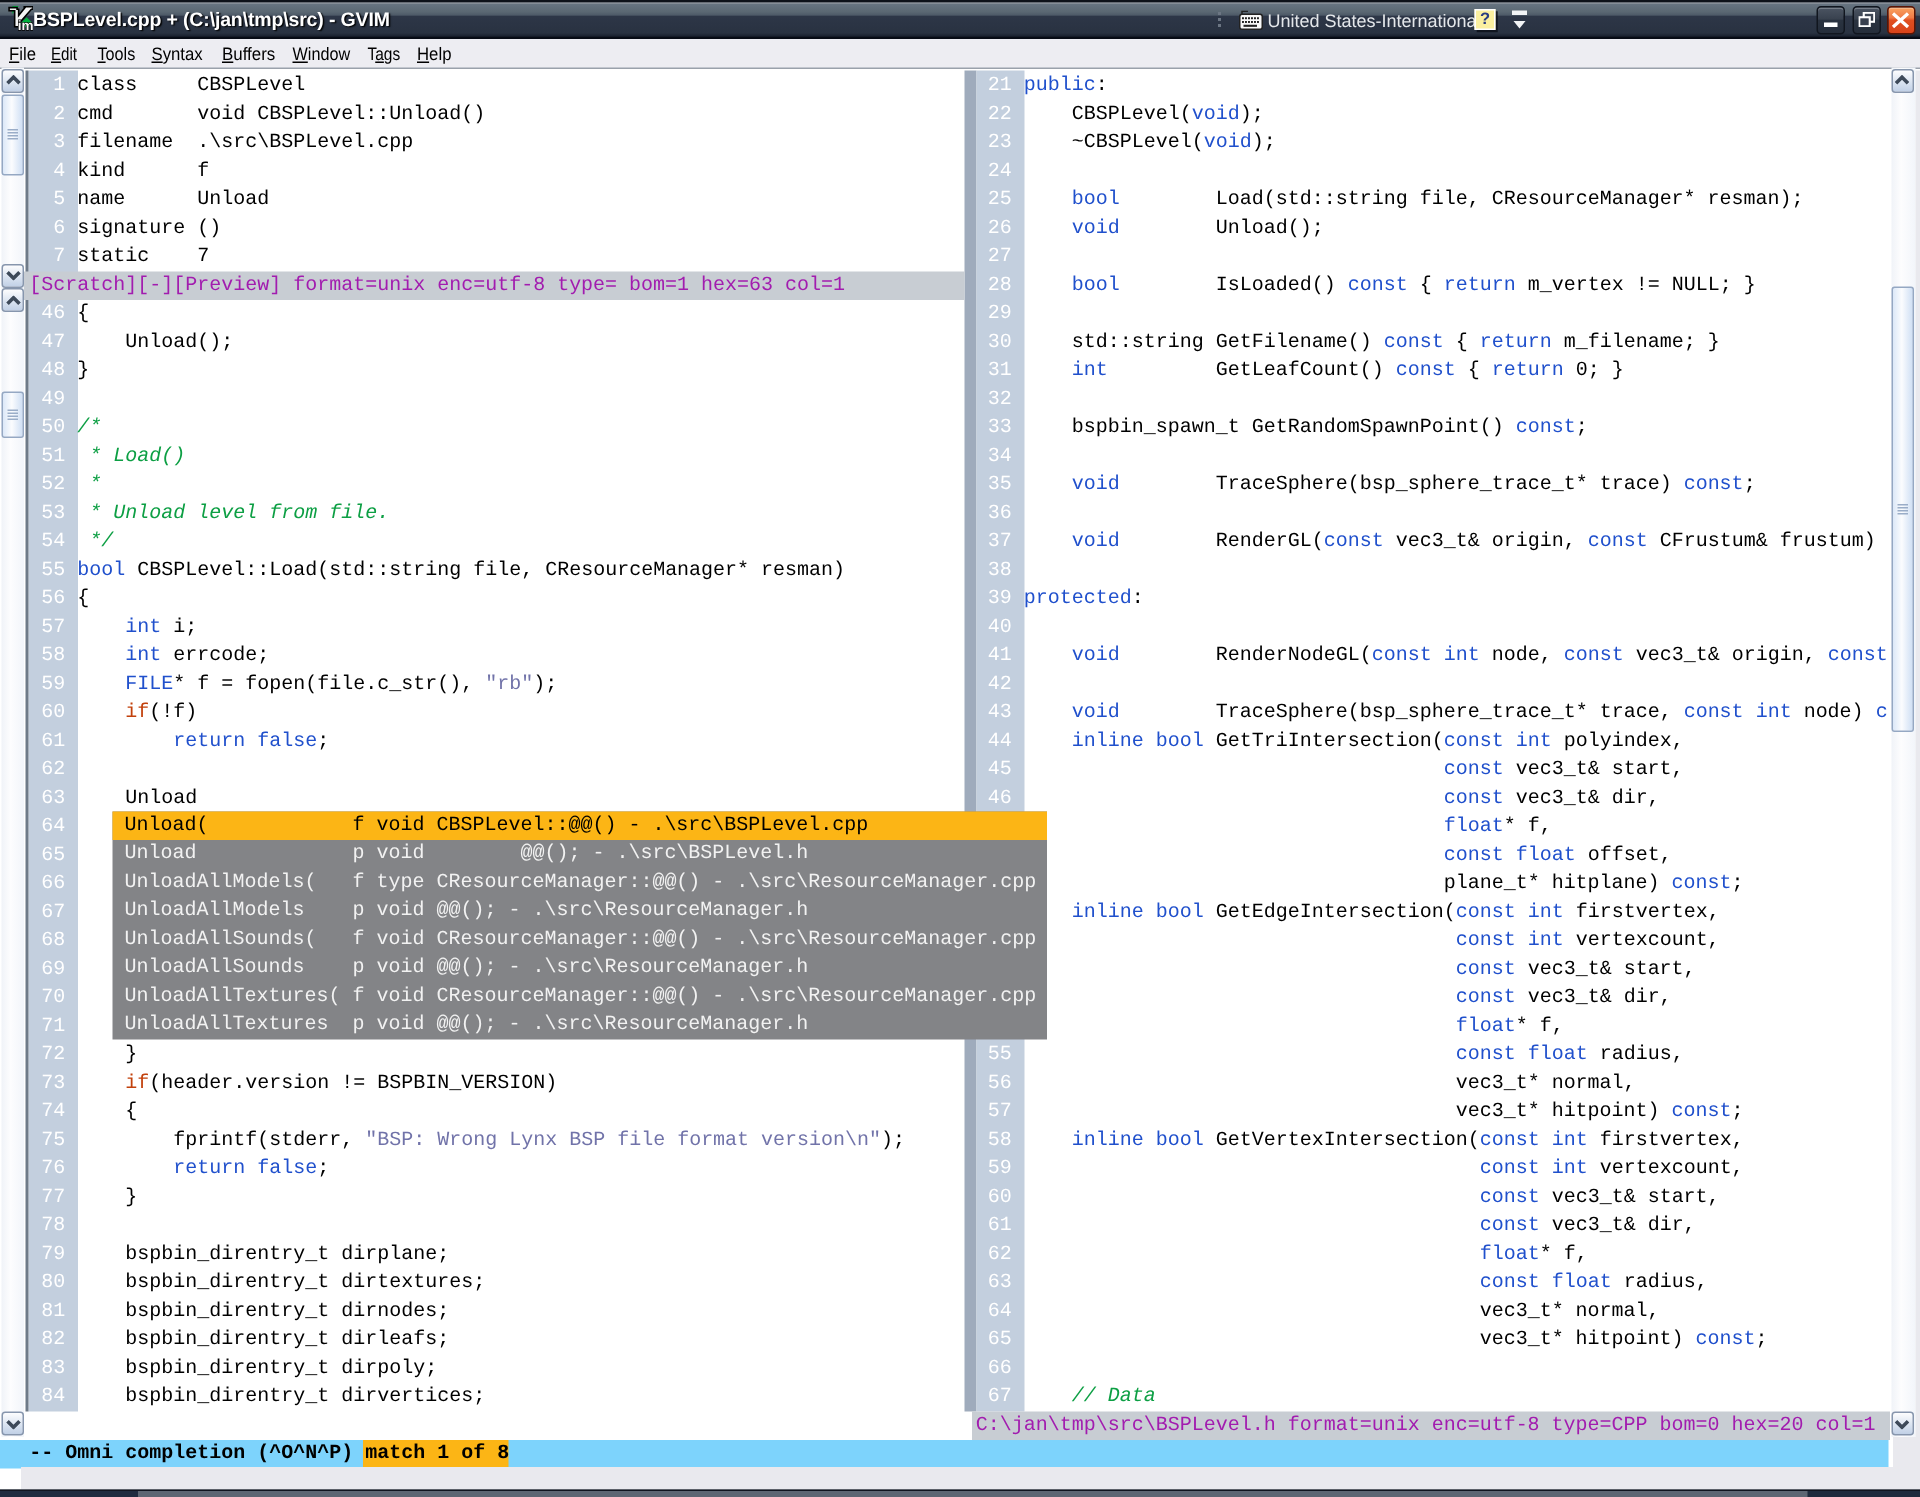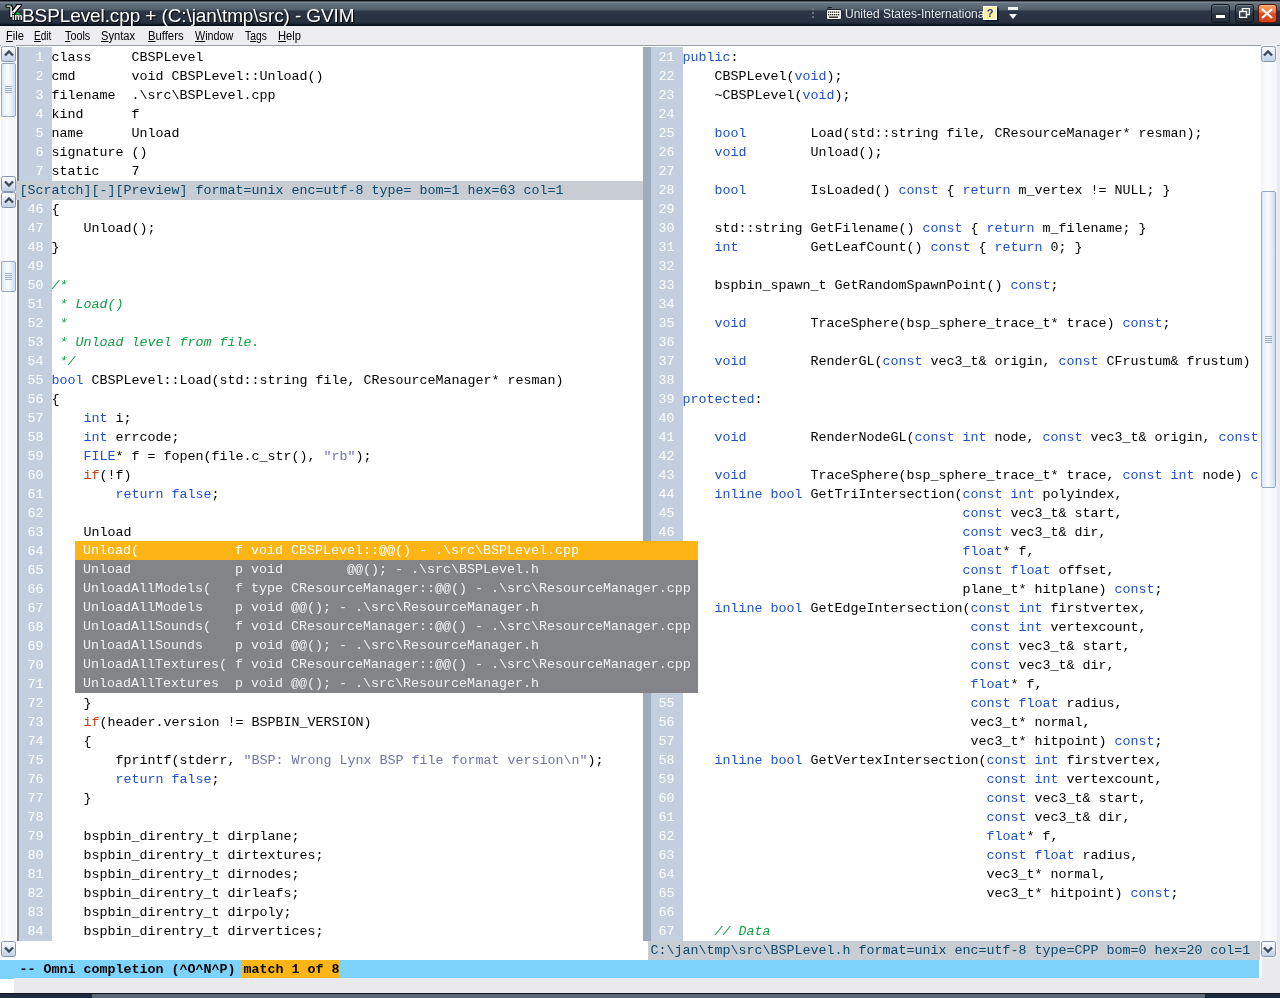--- a/index.html
+++ b/index.html
@@ -1,20 +1,20 @@
 <!DOCTYPE html>
 <html><head><meta charset="utf-8"><title>BSPLevel.cpp + (C:\jan\tmp\src) - GVIM</title>
 <style>
 *{margin:0;padding:0;box-sizing:border-box}
 html,body{width:1280px;height:998px;overflow:hidden;background:#fff;
   font-family:"Liberation Sans",sans-serif}
 #titlebar{position:absolute;left:0;top:0;width:1280px;height:36px;
   background:linear-gradient(#0d1119 0px,#0d1119 1px,#949aa3 2px,#667380 3px,#5a6772 8px,#4e5a68 10px,#2d3647 11px,#293241 22px,#1b2230 24px,#070b15 25px,#070b15 26px);}
 #vimicon{position:absolute;left:5px;top:4px}
-#titletext{position:absolute;left:22px;top:4.5px;font-size:19px;font-weight:normal;color:#fff;
+#titletext{position:absolute;left:22px;top:4.5px;font-size:13px;font-weight:bold;color:#fff;
   text-shadow:1px 1px 1px #000;letter-spacing:-0.1px}
 #grip{position:absolute;left:812px;top:8px;width:2px;height:10px;
   background:repeating-linear-gradient(#6c7683 0 2px,transparent 2px 4px)}
 #kbd{position:absolute;left:826px;top:7px}
 #langtext{position:absolute;left:845px;top:6.5px;font-size:12px;color:#e4e7ea}
 #helpico{position:absolute;left:983px;top:6px;width:14px;height:14px;background:#fbf0a0;
   border:1px solid #fff;box-shadow:1.5px 1.5px 0 rgba(10,14,22,.8);text-align:center}
 #helpico span{display:block;font-size:11px;font-weight:bold;color:#283c82;line-height:13px}
 #langdash{position:absolute;left:1008px;top:6.5px;width:10px;height:3px;background:#f2f4f6}
 #langtri{position:absolute;left:1009px;top:13.5px;width:0;height:0;
@@ -37,27 +37,27 @@
 pre.code{position:absolute;font-family:"Liberation Mono",monospace;font-size:13.33px;
   line-height:19px;white-space:pre;color:#000}
 pre.num{color:#fff}
 i{font-style:normal}
 i.k{color:#2050cc}
 i.kb{color:#c2410c;font-weight:normal}
 i.c{color:#0d9f44;font-style:italic}
 i.s{color:#7173a9}
 #rclip{position:absolute;left:682.5px;top:1px;width:576.5px;height:893px;overflow:hidden}
 .statnc{position:absolute;height:19px;background:#c8cdd3}
-pre.snc{position:relative;left:3.5px;top:0;color:#0c4a6e}
+pre.snc{position:relative;left:3.5px;top:0;color:#a21caf}
 #statact{position:absolute;left:16px;top:894px;width:632px;height:19px;background:#6f7d8d}
 pre.sact{position:relative;left:1.5px;top:0;color:#fff;font-weight:bold}
 #popup{position:absolute;left:75px;top:494px;width:623px;height:152px;background:#838487}
 #popupsel{position:absolute;left:0;top:0;width:623px;height:19px;background:#fcb515}
 pre.pop i.pitem{color:#f2f2f2}
-pre.pop i.psel{color:#ffffff}
+pre.pop i.psel{color:#000000}
 #cmdline{position:absolute;left:0;top:913px;width:1259px;height:19px;background:#7dd3fc}
 #matchbox{position:absolute;left:242px;top:0;width:97px;height:19px;background:#fcb515}
 pre.cmd{left:19.5px;top:0;font-weight:bold}
 pre.cmd b{font-weight:bold}
 .strack{position:absolute;background:linear-gradient(90deg,#f0f3f8,#fdfdfe 40%,#f2f5fa)}
 .sbtn{position:absolute;width:15px;height:16px;border:1px solid #8796ad;border-radius:2.5px;
   background:linear-gradient(#fdfdfe,#d8e2f0 60%,#c1d0e6);display:flex;align-items:center;justify-content:center}
 .sthumb{position:absolute;width:15px;border:1px solid #95a8c3;border-radius:2px;
   background:linear-gradient(90deg,#dce8f8,#fbfcfe 45%,#cfdff4);display:flex;flex-direction:column;
   align-items:center;justify-content:center}

